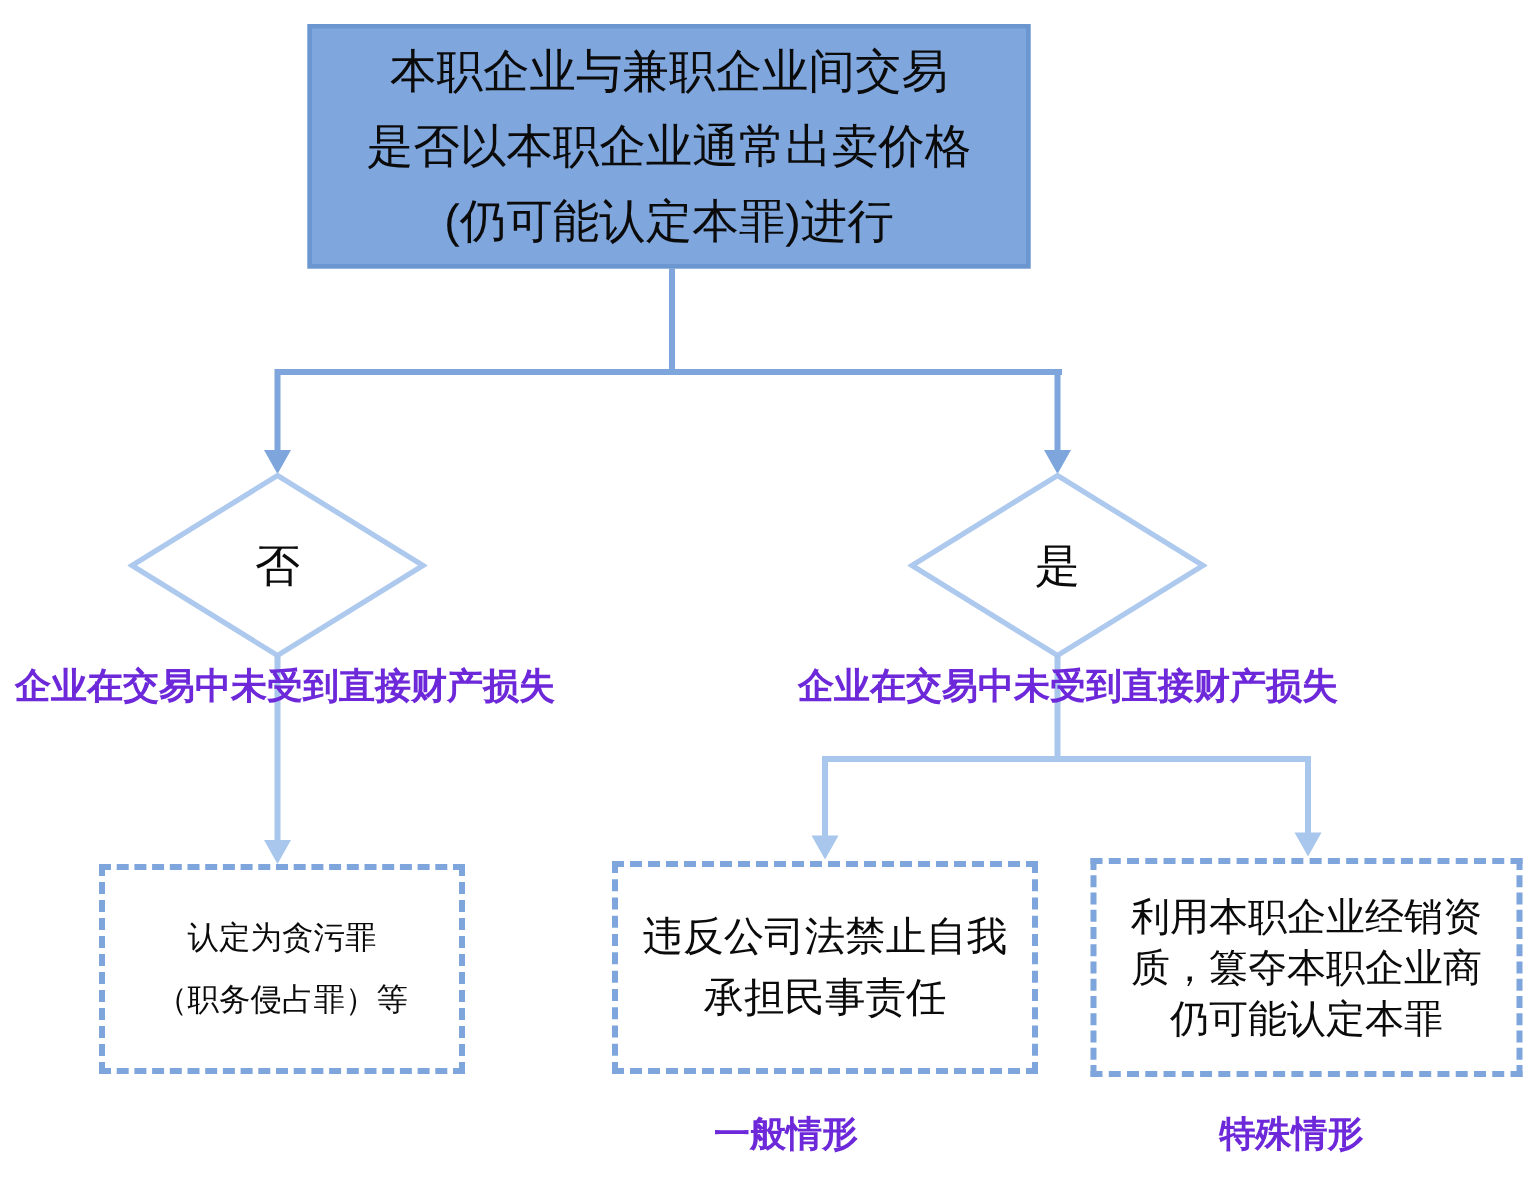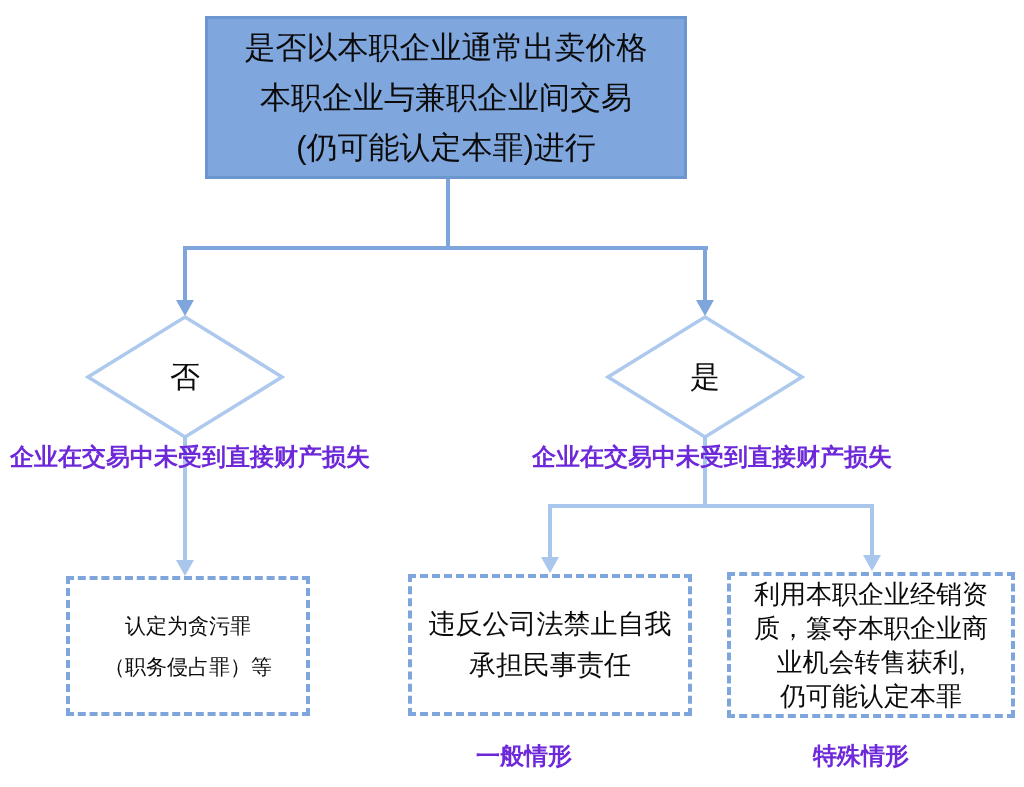--- a/index.html
+++ b/index.html
@@ -88,22 +88,22 @@
 <div class="canvas">
 
   <div class="line med-bg" style="left:446px; top:179px; width:4px; height:69px;"></div>
   <div class="line med-bg" style="left:185px; top:246px; width:523px; height:4px;"></div>
   <div class="line med-bg" style="left:183px; top:246px; width:4px; height:56px;"></div>
   <div class="arrow med" style="left:176px; top:300px;"></div>
   <div class="line med-bg" style="left:703px; top:246px; width:4px; height:56px;"></div>
   <div class="arrow med" style="left:696px; top:300px;"></div>
 
   <div class="node-root">
+    <div>本职企业与兼职企业间交易</div>
     <div>是否以本职企业通常出卖价格</div>
-    <div>本职企业与兼职企业间交易</div>
     <div>(仍可能认定本罪)进行</div>
   </div>
 
   <div class="diamond-wrap" style="left:85px; top:314px;">
     <svg width="200" height="126" viewBox="0 0 200 126">
       <polygon points="100,3 197,63 100,123 3,63" fill="#ffffff" stroke="#AEC9EE" stroke-width="3.5"></polygon>
     </svg>
     <div class="diamond-label">否</div>
   </div>
 
@@ -133,20 +133,19 @@
   </div>
 
   <div class="node-outcome outcome-m">
     <div>违反公司法禁止自我</div>
     <div>承担民事责任</div>
   </div>
 
   <div class="node-outcome outcome-r">
     <div>利用本职企业经销资</div>
     <div>质，篡夺本职企业商</div>
-    <div>业机会转售获利,</div>
     <div>仍可能认定本罪</div>
   </div>
 
   <div class="red-note" style="left:524px; top:740px;">一般情形</div>
   <div class="red-note" style="left:861px; top:740px;">特殊情形</div>
 
 </div>
 
 </body></html>

